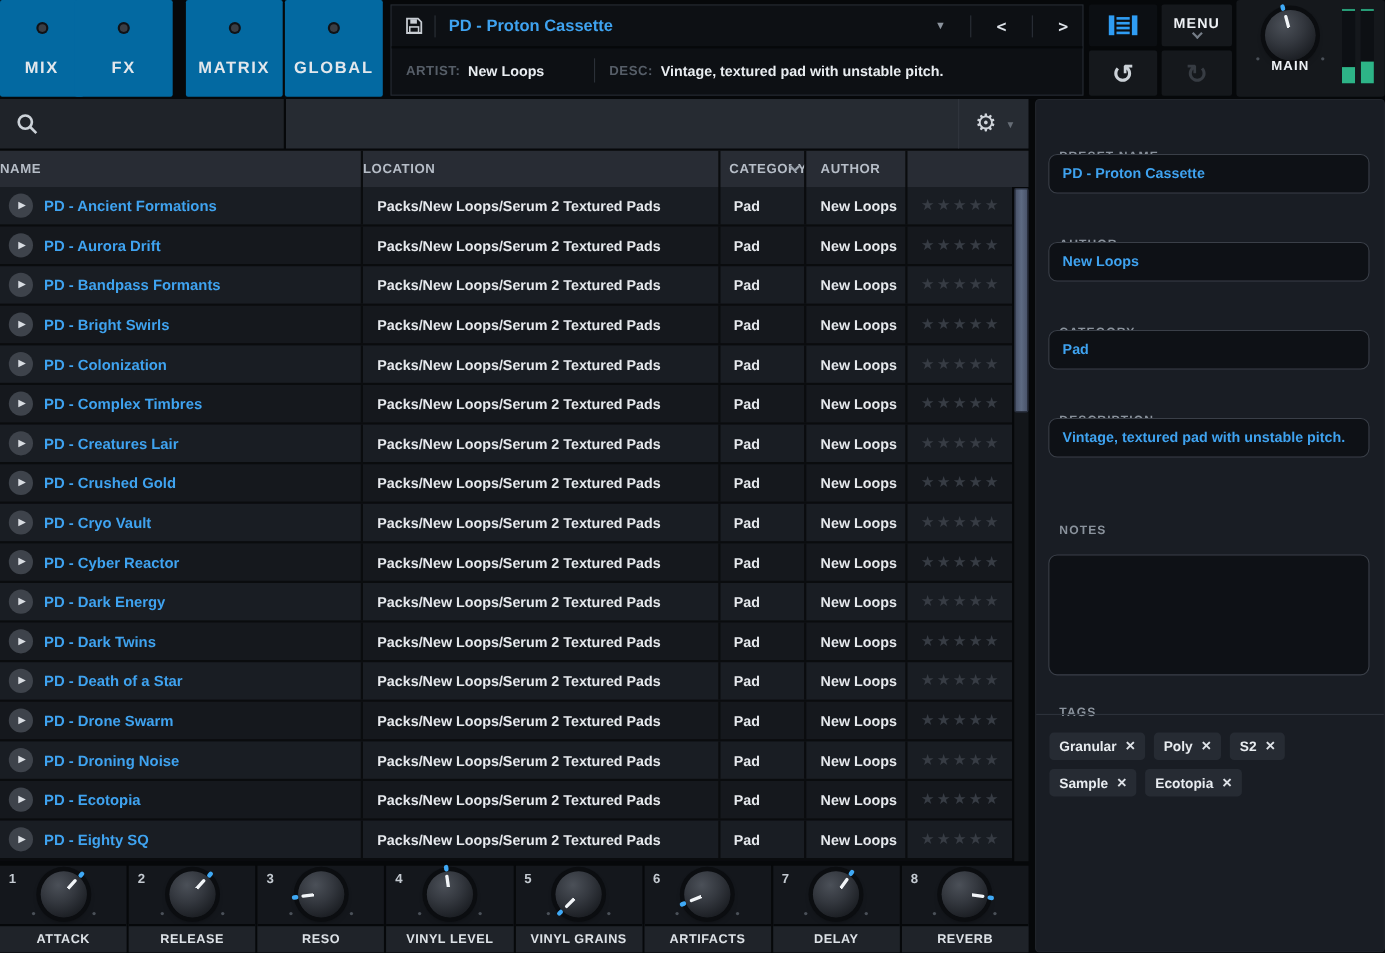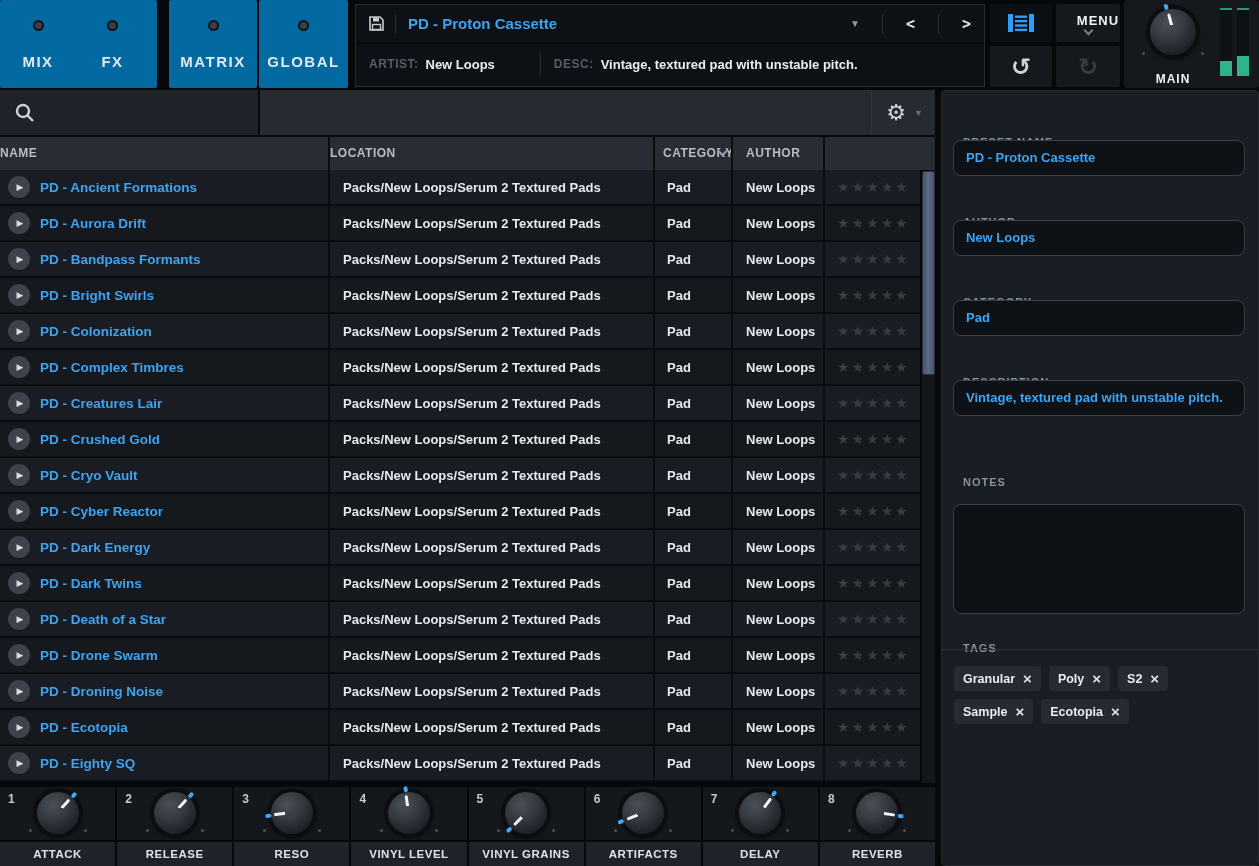--- a/index.html
+++ b/index.html
@@ -26,40 +26,40 @@
   .title-right { margin-left:auto; display:flex; align-items:center; }
   .dd-arrow { color:#8b939d; font-size:10px; padding:0 12px; }
   .nav-btn { color:#dfe4ea; font-weight:bold; font-size:15px; padding:0 13px; font-family:"DejaVu Sans Mono", monospace; }
   .meta-label { color:#565e68; font-weight:bold; font-size:12px; letter-spacing:0.5px; margin-left:13px; }
   .meta-value { color:#e9edf1; font-weight:bold; font-size:13px; margin-left:7px; }
   .artist-sep { width:1px; height:22px; background:#2b3038; margin-left:45px; }
 
   .hdr-btn { position:absolute; background:#15181c; border-radius:2px; display:flex; align-items:center; justify-content:center; }
   .btn-browser { left:990px; top:4px; width:62px; height:38px; background:#0c0f13; }
   .btn-menu { left:1056px; top:4px; width:64px; height:38px; flex-direction:column; }
-  .btn-menu .mlabel { color:#eef1f5; font-weight:bold; font-size:13px; letter-spacing:1px;padding-left:20px; }
+  .btn-menu .mlabel { color:#eef1f5; font-weight:bold; font-size:13px; letter-spacing:1px; }
   .btn-menu .mchev { width:7px; height:7px; border-right:2px solid #767e88; border-bottom:2px solid #767e88; transform:rotate(45deg); margin-top:-1px; }
   .btn-undo { left:990px; top:46px; width:62px; height:41px; }
   .btn-redo { left:1056px; top:46px; width:64px; height:41px; }
   .undo-glyph { color:#ccd2d8; font-size:24px; font-weight:bold; font-family:"DejaVu Sans", sans-serif; }
   .redo-glyph { color:#373c43; font-size:24px; font-weight:bold; font-family:"DejaVu Sans", sans-serif; }
 
   .main-zone { position:absolute; left:1124px; top:0; width:135px; height:88px; background:#15181c; border-radius:3px; }
   .knob { position:relative; border-radius:50%;
     background:radial-gradient(circle at 38% 30%, #4b5058 0%, #34383f 40%, #1b1e23 78%, #141619 100%);
     box-shadow:0 0 0 4px #0b0d10, 0 3px 6px rgba(0,0,0,.65);
   }
   .knob .ptr { position:absolute; left:calc(50% - 1.5px); bottom:50%; width:3px; height:42%;
     background:linear-gradient(#f2f5f8 62%, rgba(0,0,0,0) 62%);
     transform-origin:50% 100%; transform:rotate(var(--a)); border-radius:2px; }
   .knob .tick { position:absolute; left:calc(50% - 2px); bottom:50%; width:4px; height:64%;
     transform-origin:50% 100%; transform:rotate(var(--a)); }
   .knob .tick::before { content:""; position:absolute; top:0; left:0; width:4px; height:6px; background:#3fa9f5; border-radius:2px; }
   .main-knob { position:absolute; left:26px; top:9px; width:46px; height:46px; }
-  .main-label { position:absolute; left:0; top:72px; width:98px; text-align:center; color:#eef2f6; font-weight:bold; font-size:12px; letter-spacing:1px; }
+  .main-label { position:absolute; left:0; top:53px; width:98px; text-align:center; color:#eef2f6; font-weight:bold; font-size:12px; letter-spacing:1px; }
   .mm-dot { position:absolute; width:3px; height:3px; border-radius:50%; background:#4a5058; }
   .meters { position:absolute; left:96px; top:8px; display:flex; gap:5px; }
   .meter { position:relative; width:12px; height:68px; background:#0d1014; overflow:hidden; }
   .meter .fill { position:absolute; bottom:0; left:0; width:100%; background:#2db487; }
   .meter .peak { position:absolute; top:0; left:0; width:100%; height:2px; background:#2db487; opacity:.85; }
 
   
   .search-box { position:absolute; left:0; top:90px; width:258px; height:45px; background:#1f2329; display:flex; align-items:center; }
   .filter-box { position:absolute; left:260px; top:90px; width:675px; height:45px; background:#262b32; }
   .gear-wrap { position:absolute; right:12px; top:0; height:45px; display:flex; align-items:center; border-left:1px solid #31363e; padding-left:14px; }

